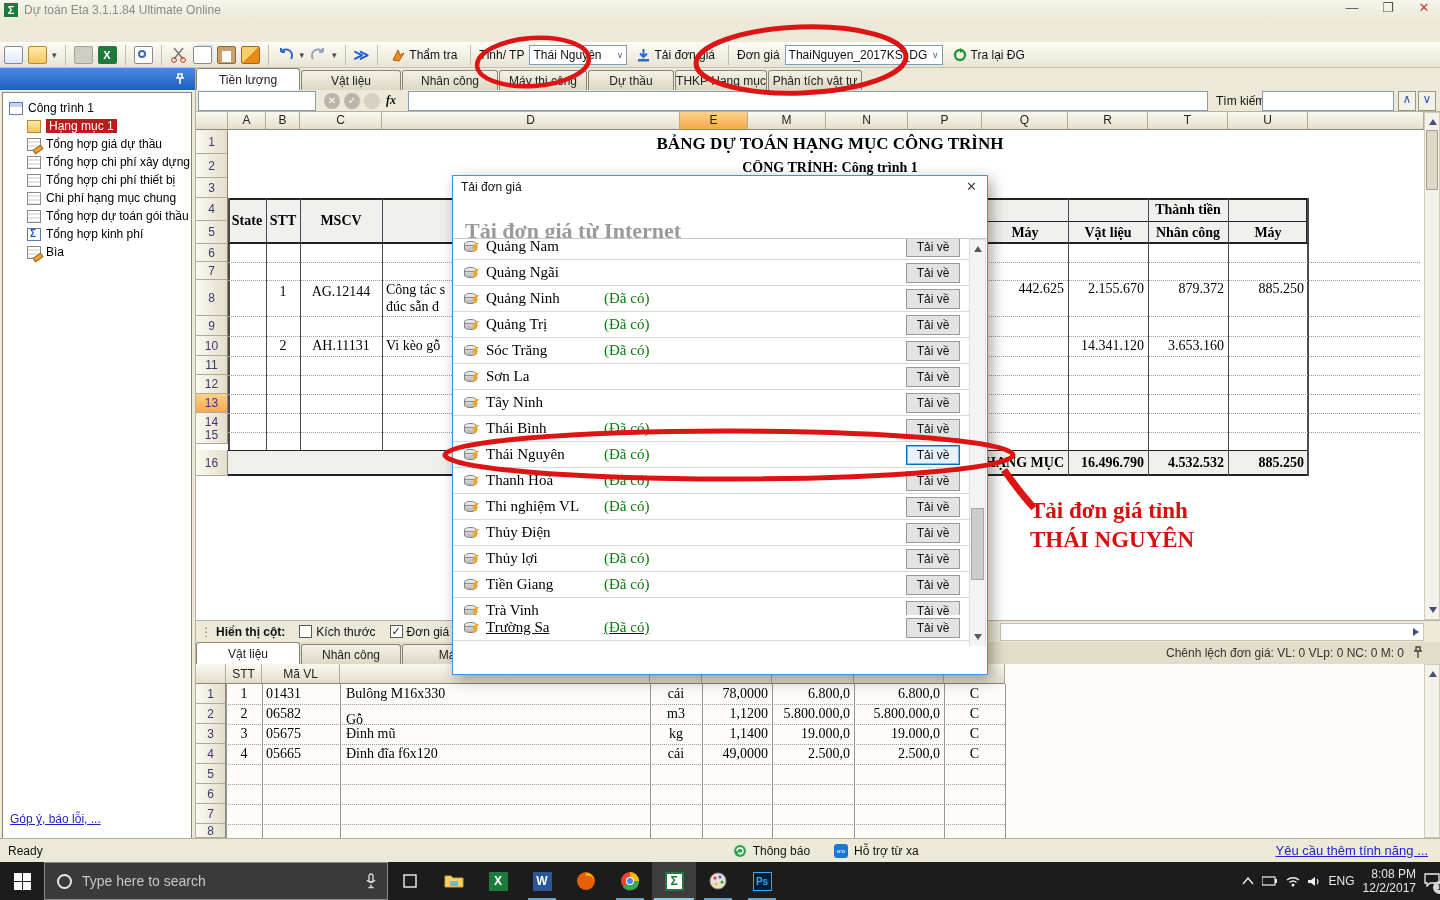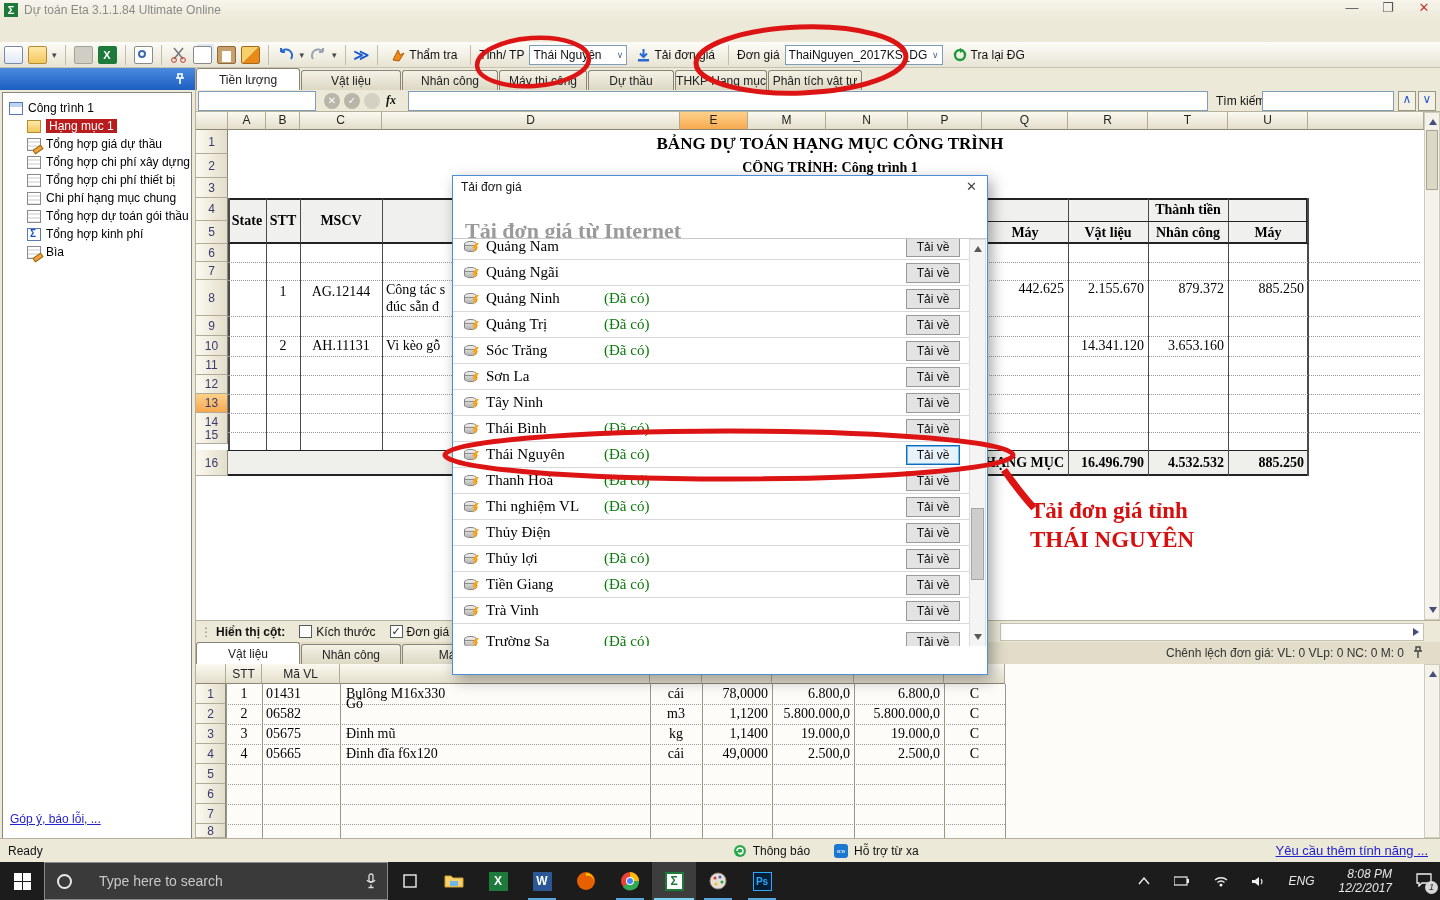--- a/index.html
+++ b/index.html
@@ -422,21 +422,21 @@
     <div class="cell ctr" style="left:30px;top:22px;width:36px;">1</div>
     <div class="cell" style="left:70px;top:22px;width:74px;">01431</div>
     <div class="cell" style="left:150px;top:22px;width:300px;">Bulông M16x330</div>
     <div class="cell ctr" style="left:454px;top:22px;width:52px;">cái</div>
     <div class="cell rt" style="left:506px;top:22px;width:66px;">78,0000</div>
     <div class="cell rt" style="left:576px;top:22px;width:78px;">6.800,0</div>
     <div class="cell rt" style="left:658px;top:22px;width:86px;">6.800,0</div>
     <div class="cell ctr" style="left:748px;top:22px;width:61px;">C</div>
     <div class="cell ctr" style="left:30px;top:42px;width:36px;">2</div>
     <div class="cell" style="left:70px;top:42px;width:74px;">06582</div>
-    <div class="cell" style="left:150px;top:32px;width:300px;">Gỗ</div>
+    <div class="cell" style="left:150px;top:48px;width:300px;">Gỗ</div>
     <div class="cell ctr" style="left:454px;top:42px;width:52px;">m3</div>
     <div class="cell rt" style="left:506px;top:42px;width:66px;">1,1200</div>
     <div class="cell rt" style="left:576px;top:42px;width:78px;">5.800.000,0</div>
     <div class="cell rt" style="left:658px;top:42px;width:86px;">5.800.000,0</div>
     <div class="cell ctr" style="left:748px;top:42px;width:61px;">C</div>
     <div class="cell ctr" style="left:30px;top:62px;width:36px;">3</div>
     <div class="cell" style="left:70px;top:62px;width:74px;">05675</div>
     <div class="cell" style="left:150px;top:62px;width:300px;">Đinh mũ</div>
     <div class="cell ctr" style="left:454px;top:62px;width:52px;">kg</div>
     <div class="cell rt" style="left:506px;top:62px;width:66px;">1,1400</div>
@@ -480,21 +480,21 @@
     <div class="tkicon">
       <svg width="17" height="17">
           <rect x="0" y="0" width="8" height="8" fill="#fff"></rect>
           <rect x="9" y="0" width="8" height="8" fill="#fff"></rect>
           <rect x="0" y="9" width="8" height="8" fill="#fff"></rect>
           <rect x="9" y="9" width="8" height="8" fill="#fff"></rect>
         </svg>
     </div>
     <div style="width:344px;background:#3a3a3a;border:1px solid #8a8a8a;display:flex;align-items:center;margin:0;">
       <span style="width:15px;height:15px;border:2px solid #e8e8e8;border-radius:50%;margin:0 10px 0 12px;flex:none;"></span>
-      <span style="color:#c8c8c8;font-size:14px;margin-left:17px;">Type here to search</span>
+      <span style="color:#c8c8c8;font-size:14px;">Type here to search</span>
       <svg style="margin-left:auto;margin-right:10px;" width="12" height="16">
           <rect x="4" y="1" width="4" height="8" rx="2" fill="none" stroke="#ddd" stroke-width="1.3"></rect>
           <path d="M2 7 A4.5 4.5 0 0 0 10 7 M6 11.5 L6 14 M3.5 14.5 L8.5 14.5" stroke="#ddd" stroke-width="1.3" fill="none"></path>
         </svg>
     </div>
     <div class="tkicon">
       <svg width="16" height="16">
           <rect x="2" y="2" width="12" height="12" fill="none" stroke="#eee" stroke-width="1.4"></rect>
         </svg>
     </div>
@@ -538,21 +538,21 @@
           <circle cx="12" cy="6" r="1.6" fill="#3a6ad0"></circle>
           <circle cx="14" cy="11" r="1.6" fill="#2aa84a"></circle>
           <circle cx="8" cy="13" r="1.6" fill="#e8c02a"></circle>
         </svg>
       <span class="openline"></span>
     </div>
     <div class="tkicon">
       <span class="sq" style="width:19px;height:19px;background:#001e36;border:1px solid #31a8ff;color:#31a8ff;font-size:10px;">Ps</span>
       <span class="openline"></span>
     </div>
-    <div style="margin-left:auto;display:flex;align-items:center;gap:24px;padding-right:8px;font-style:italic;">
+    <div style="margin-left:auto;display:flex;align-items:center;gap:8px;padding-right:0;">
       <svg width="12" height="8">
           <path d="M1 7 L6 1 L11 7" stroke="#eee" stroke-width="1.4" fill="none"></path>
         </svg>
       <svg width="16" height="10">
           <rect x="0" y="1" width="13" height="8" fill="none" stroke="#eee" stroke-width="1.2"></rect>
           <rect x="13" y="3" width="2" height="4" fill="#eee"></rect>
         </svg>
       <svg width="14" height="11">
           <path d="M1 4 A9 9 0 0 1 13 4 M3.5 6.5 A5.5 5.5 0 0 1 10.5 6.5" stroke="#eee" stroke-width="1.4" fill="none"></path>
           <circle cx="7" cy="9" r="1.5" fill="#eee"></circle>
@@ -664,21 +664,21 @@
           <span class="nm">Tiền Giang</span>
           <span class="st">(Đã có)</span>
           <span class="tv">Tải về</span>
         </div>
       <div class="prov" style="top:359px;">
           <span class="db"></span>
           <span class="nm">Trà Vinh</span>
           <span class="st"></span>
           <span class="tv">Tải về</span>
         </div>
-      <div class="prov" style="top:390px;">
+      <div class="prov" style="top:376px;text-decoration:underline;">
           <span class="db"></span>
           <span class="nm">Trường Sa</span>
           <span class="st">(Đã có)</span>
           <span class="tv">Tải về</span>
         </div>
 
       <div class="sbtrack" style="left:516px;top:0;width:17px;height:408px;background:#f4f4f4;border:1px solid #dcdcdc;">
         <span class="tri" style="left:4px;top:6px;border-left:4px solid transparent;border-right:4px solid transparent;border-bottom:6px solid #5a5a5a;"></span>
         <div class="sbthumb" style="left:1px;top:268px;width:13px;height:72px;background:#cdcdcd;border:1px solid #a6a6a6;"></div>
         <span class="tri" style="left:4px;bottom:6px;border-left:4px solid transparent;border-right:4px solid transparent;border-top:6px solid #5a5a5a;"></span>

